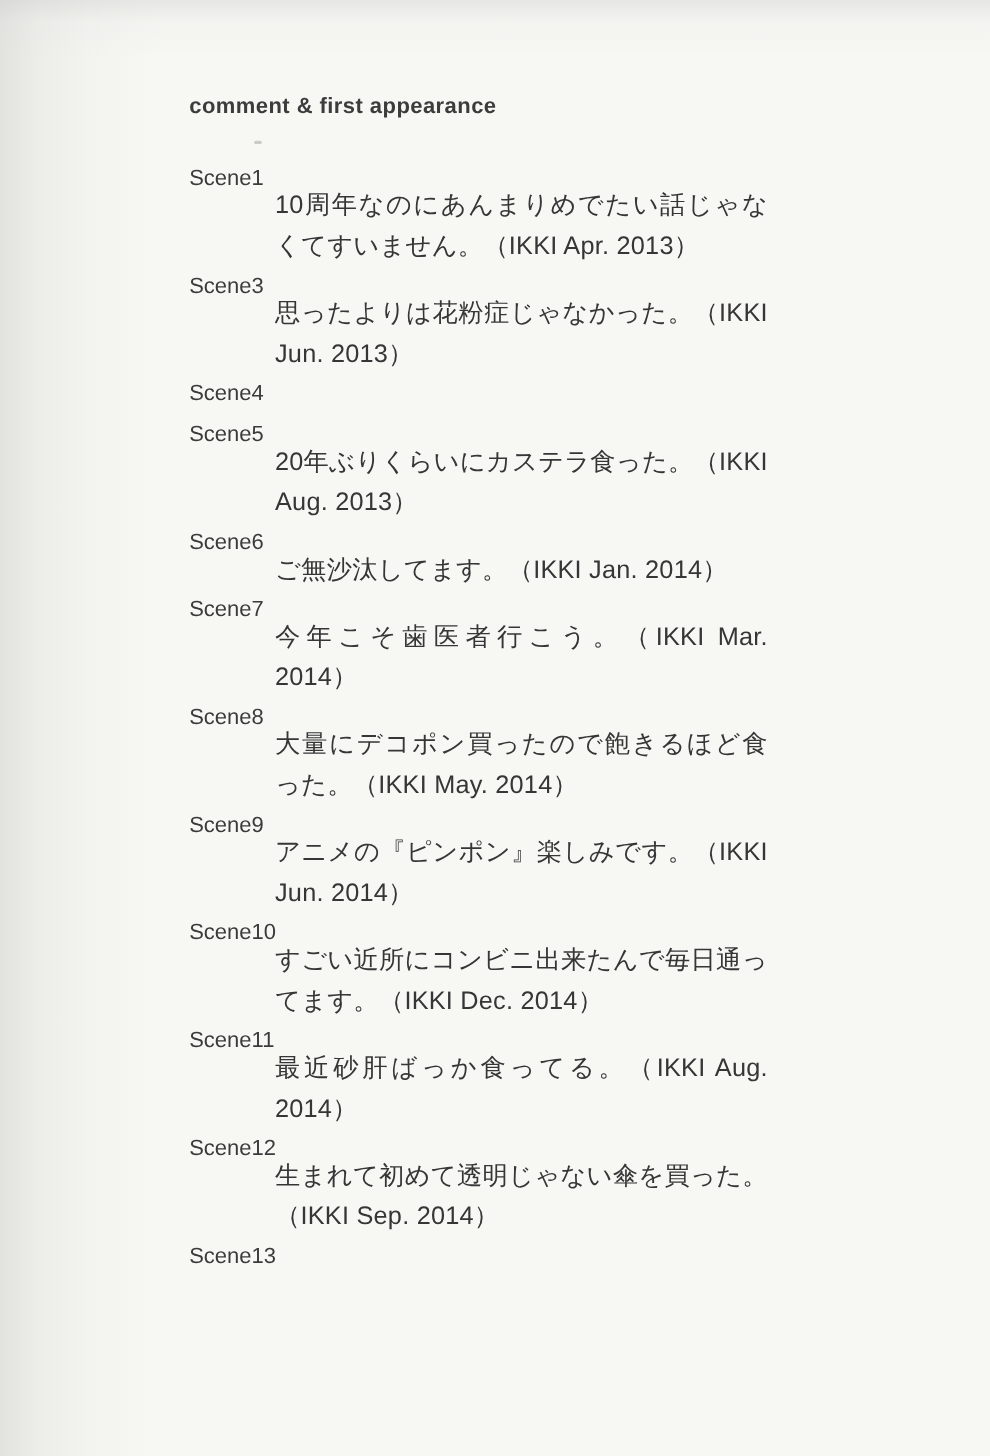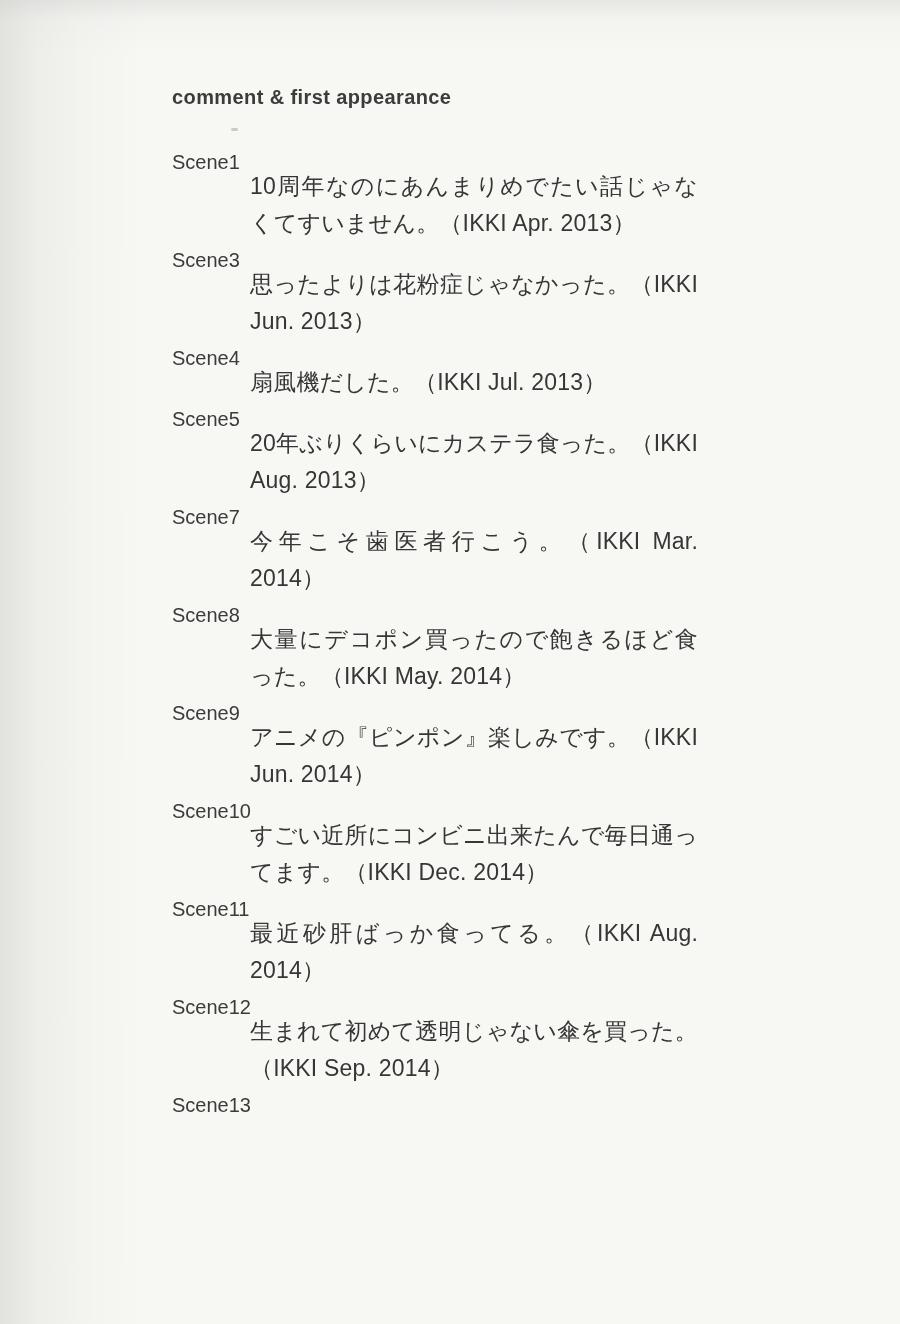--- a/index.html
+++ b/index.html
@@ -81,28 +81,31 @@
   </div>
 
 
   <div class="row">
     <span class="label">Scene3</span>
     <span class="text">思ったよりは花粉症じゃなかった。（IKKI Jun. 2013）</span>
   </div>
 
   <div class="row">
     <span class="label">Scene4</span>
-    <span class="text">扇風機だした。（IKKI Jul. 2013）</span>
   </div>
 
   <div class="row">
     <span class="label">Scene5</span>
     <span class="text">20年ぶりくらいにカステラ食った。（IKKI Aug. 2013）</span>
   </div>
 
+  <div class="row">
+    <span class="label">Scene6</span>
+    <span class="text">ご無沙汰してます。（IKKI Jan. 2014）</span>
+  </div>
 
   <div class="row">
     <span class="label">Scene7</span>
     <span class="text">今年こそ歯医者行こう。（IKKI Mar. 2014）</span>
   </div>
 
   <div class="row">
     <span class="label">Scene8</span>
     <span class="text">大量にデコポン買ったので飽きるほど食った。（IKKI May. 2014）</span>
   </div>

